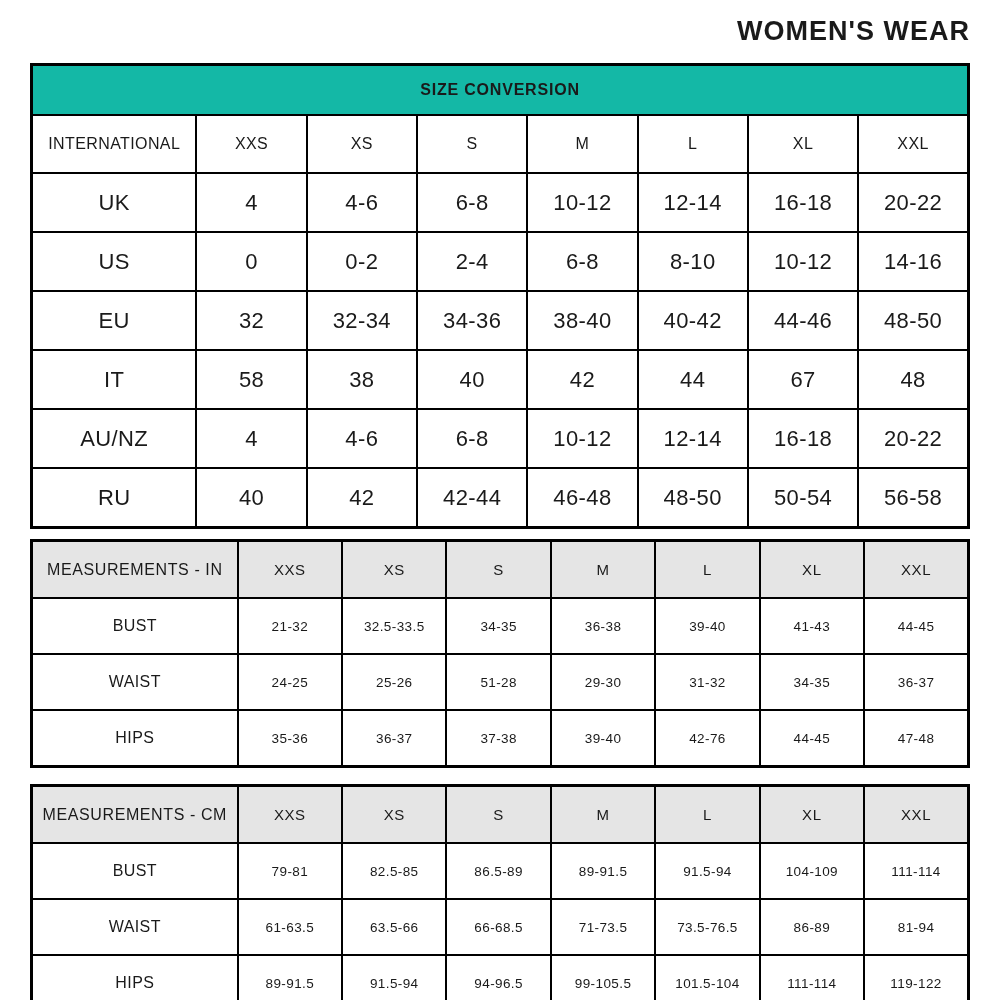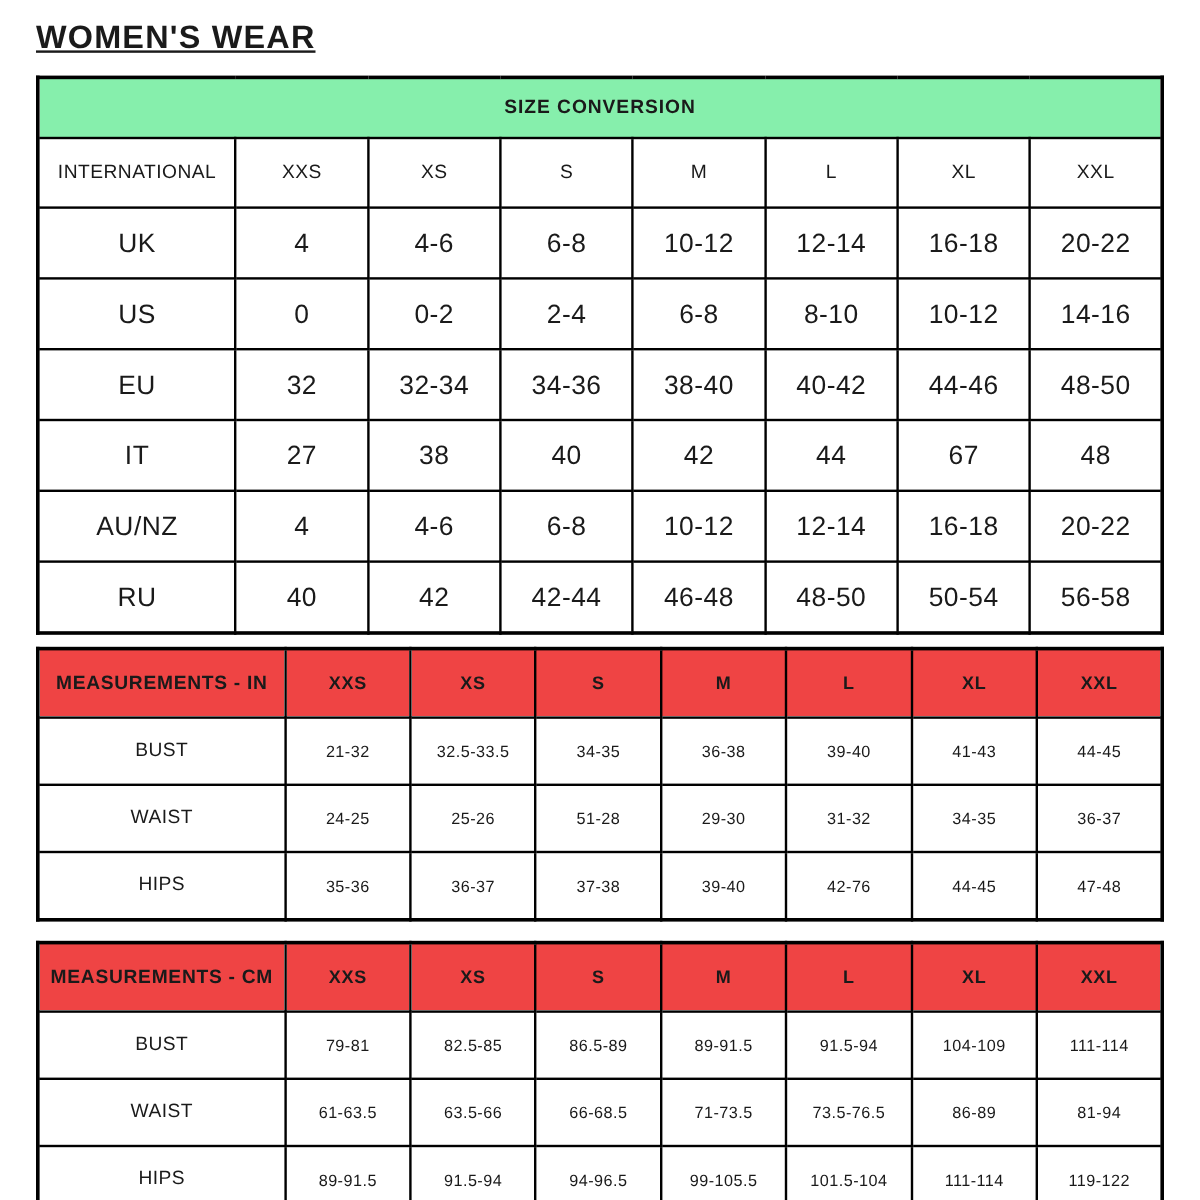--- a/index.html
+++ b/index.html
@@ -9,60 +9,59 @@
     width: 1000px;
     font-family: "Liberation Sans", sans-serif;
     color: #1a1a1a;
   }
   .page {
     width: 940px;
     margin: 0 auto;
     padding-top: 10px;
   }
   .page-title {
-    text-align: left;
+    text-align: right;
     font-size: 27px;
     font-weight: 700;
     letter-spacing: 1px;
     margin: 6px 0 16px 0;
-    text-decoration: underline;
   }
   table {
     width: 100%;
     border-collapse: collapse;
     table-layout: fixed;
     border: 3px solid #000;
   }
   td {
     border: 2px solid #000;
     text-align: center;
     vertical-align: middle;
     padding: 0 2px;
     letter-spacing: 0.4px;
     overflow: hidden;
     white-space: nowrap;
   }
   
   .t1 { margin-bottom: 10px; }
   .t1 .caption-cell {
-    background: #86efac;
+    background: #14b8a6;
     font-weight: 700;
     font-size: 16px;
     height: 48px;
     letter-spacing: 0.8px;
   }
   .t1 tr.cols td { height: 56px; font-size: 16px; }
   .t1 tbody td   { height: 57px; font-size: 22px; }
   .t1 col.c-label { width: 17.6%; }
 
   
   .t2, .t3 { margin-bottom: 16px; }
   .t2 tr.cols td, .t3 tr.cols td {
-    background: #ef4444;
-    font-weight: 700;
+    background: #e5e5e5;
+    font-weight: 400;
     font-size: 15px;
     height: 55px;
     letter-spacing: 0.6px;
   }
   .t2 tr.cols td:first-child, .t3 tr.cols td:first-child { font-size: 16px; }
   .t2 tbody td, .t3 tbody td { height: 54px; font-size: 13.5px; }
   .t2 tbody td:first-child, .t3 tbody td:first-child { font-size: 16px; }
   .t2 col.c-label, .t3 col.c-label { width: 22%; }
 </style>
 </head>
@@ -124,21 +123,21 @@
           <td>32</td>
           <td>32-34</td>
           <td>34-36</td>
           <td>38-40</td>
           <td>40-42</td>
           <td>44-46</td>
           <td>48-50</td>
         </tr>
         <tr>
           <td>IT</td>
-          <td>27</td>
+          <td>58</td>
           <td>38</td>
           <td>40</td>
           <td>42</td>
           <td>44</td>
           <td>67</td>
           <td>48</td>
         </tr>
         <tr>
           <td>AU/NZ</td>
           <td>4</td>

